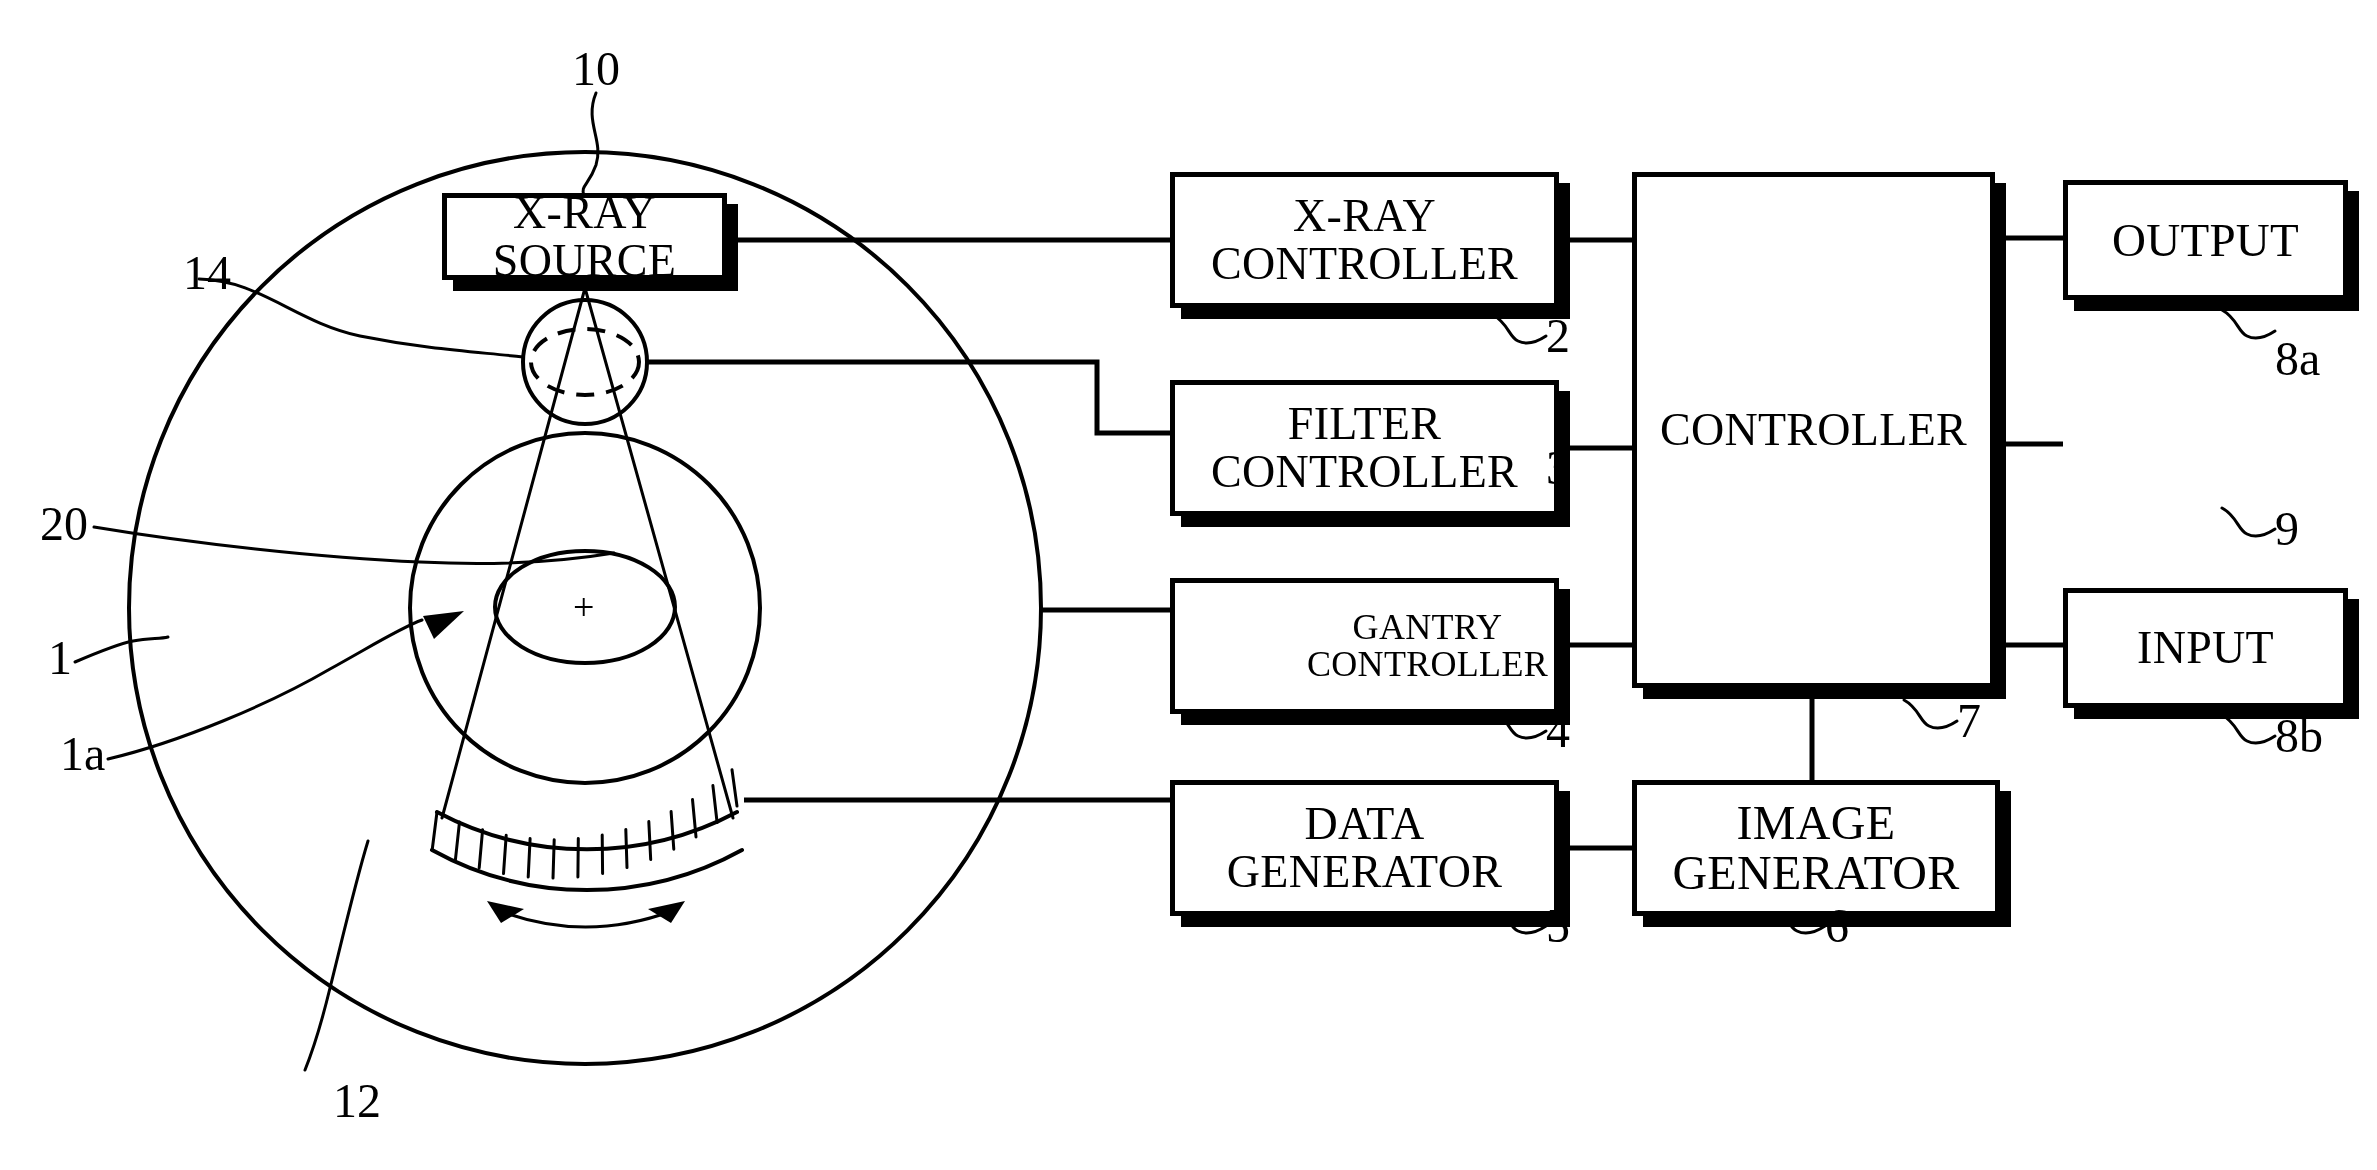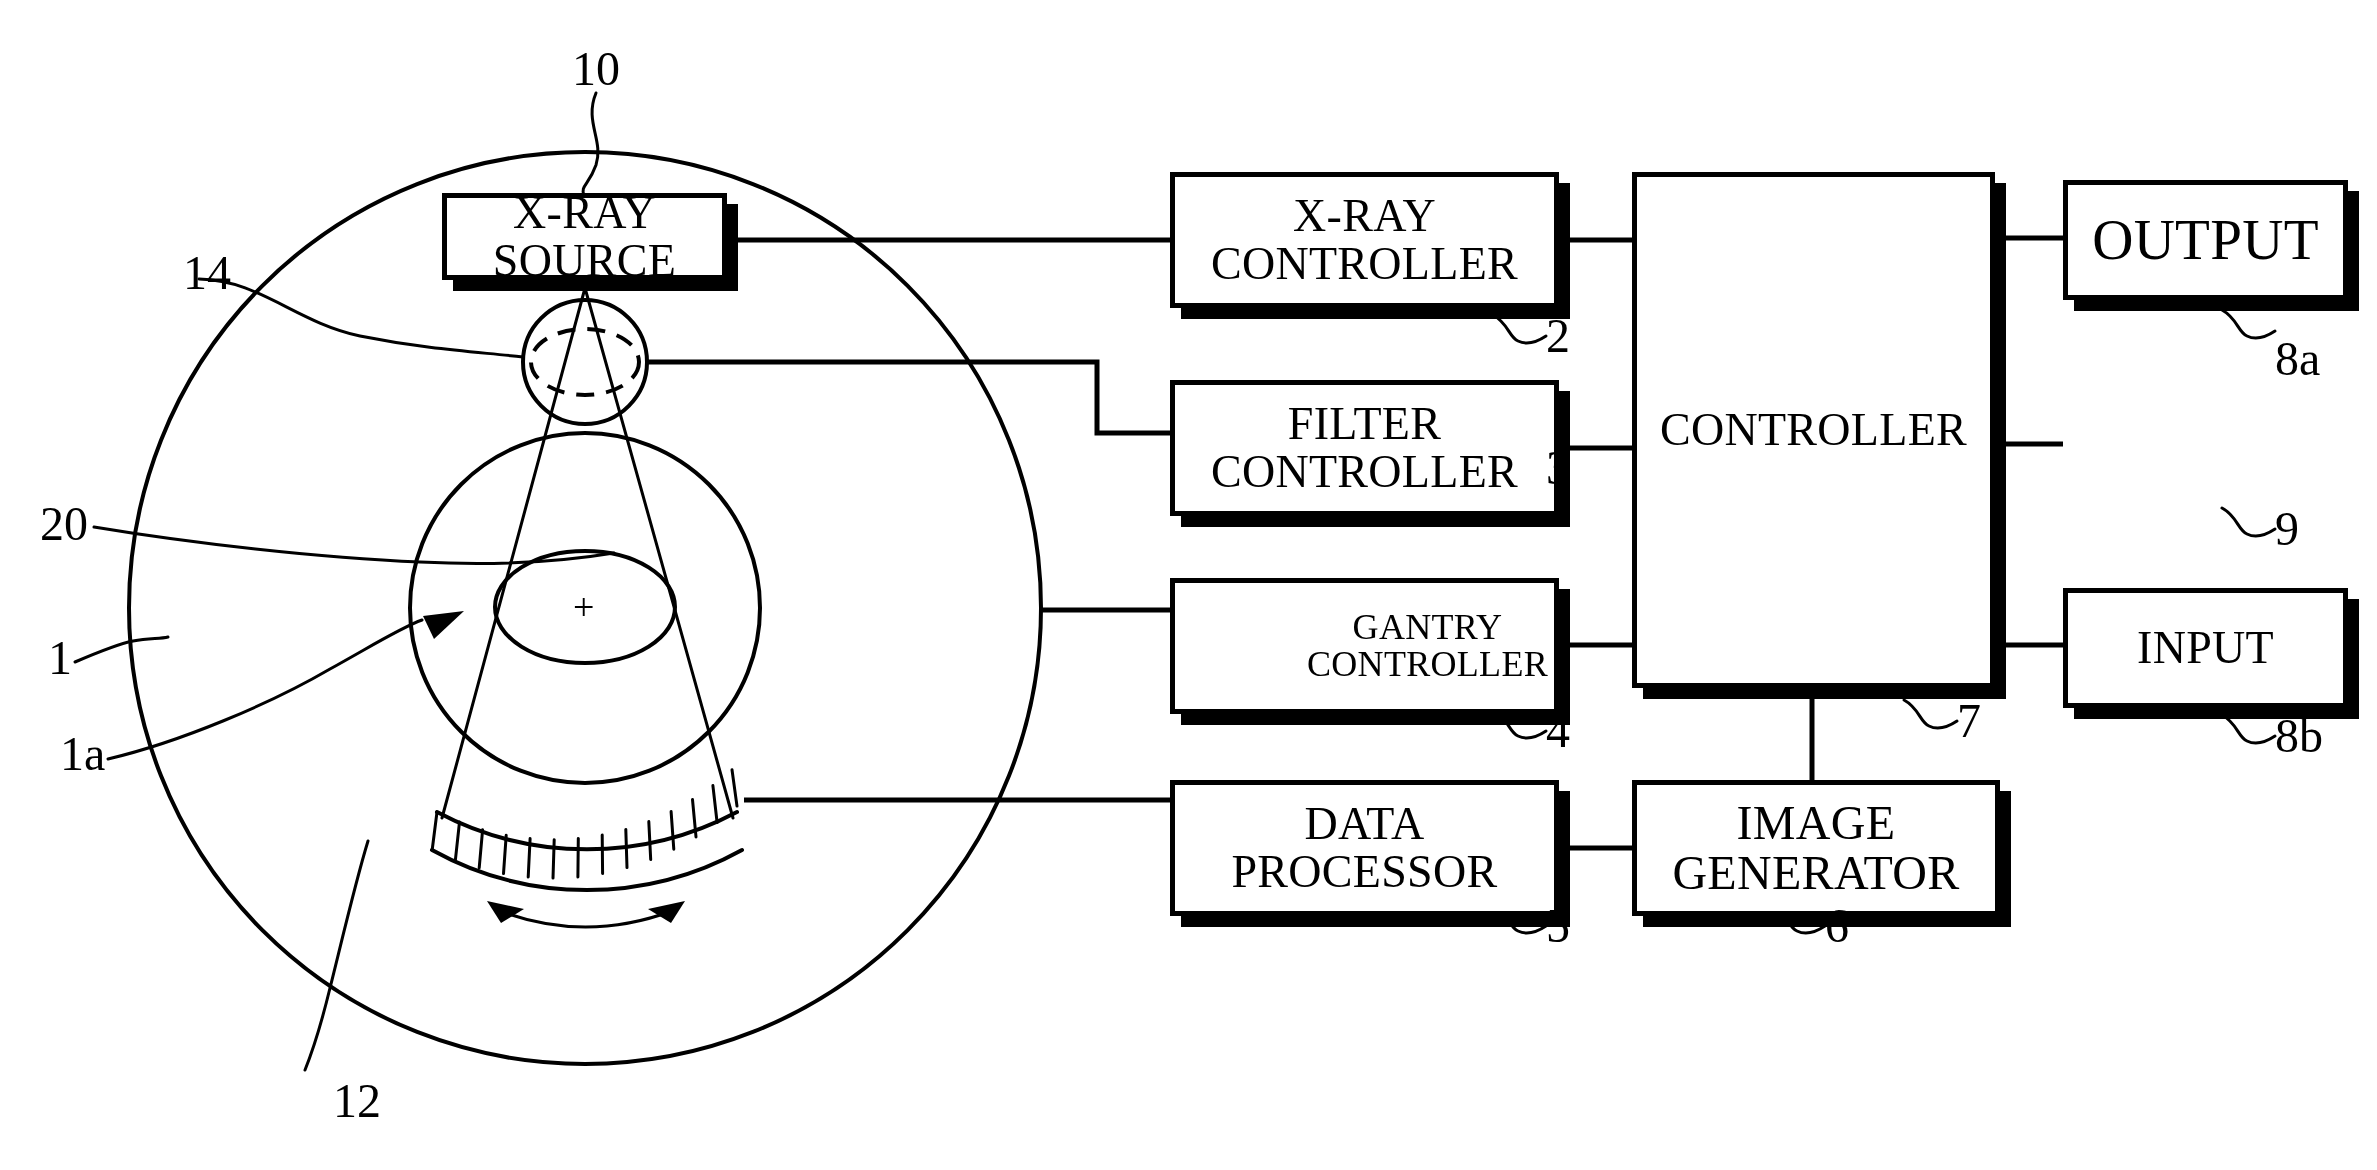--- a/index.html
+++ b/index.html
@@ -205,33 +205,33 @@
 CONTROLLER</span>
   </div>
 
   <div class="blk" style="left:1170px; top:578px; width:389px; height:136px; font-size:36px;justify-content:flex-end;">
     <span class="blk-text">GANTRY
 CONTROLLER</span>
   </div>
 
   <div class="blk" style="left:1170px; top:780px; width:389px; height:136px; font-size:46px;">
     <span class="blk-text">DATA
-PROCESSOR</span>
+GENERATOR</span>
   </div>
 
   <div class="blk" style="left:1632px; top:780px; width:368px; height:136px; font-size:48px;">
     <span class="blk-text">IMAGE
 GENERATOR</span>
   </div>
 
   <div class="blk" style="left:1632px; top:172px; width:363px; height:516px; font-size:46px;">
     <span class="blk-text">CONTROLLER</span>
   </div>
 
-  <div class="blk" style="left:2063px; top:180px; width:285px; height:120px; font-size:57px;">
+  <div class="blk" style="left:2063px; top:180px; width:285px; height:120px; font-size:47px;">
     <span class="blk-text">OUTPUT</span>
   </div>
 
 
   <div class="blk" style="left:2063px; top:588px; width:285px; height:120px; font-size:46px;">
     <span class="blk-text">INPUT</span>
   </div>
 
   <span class="plus-mark" style="left:573px; top:588px;">+</span>
 

